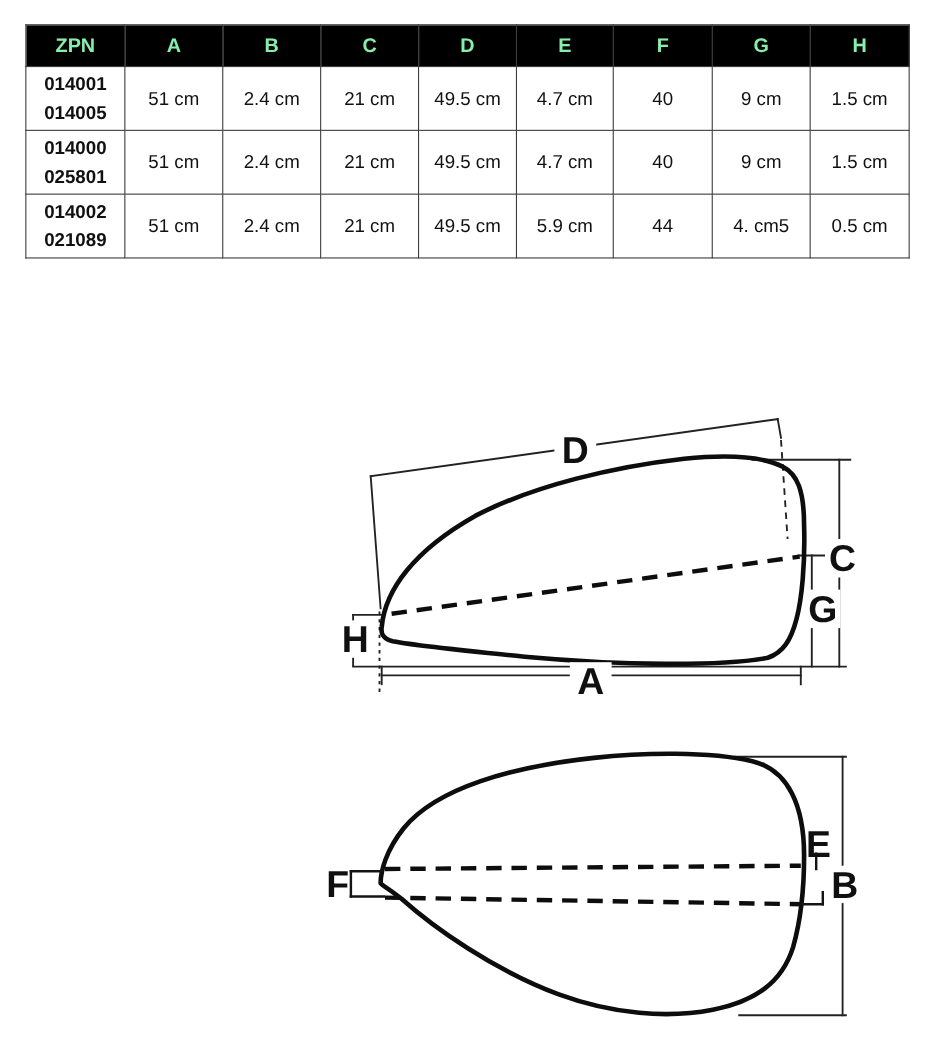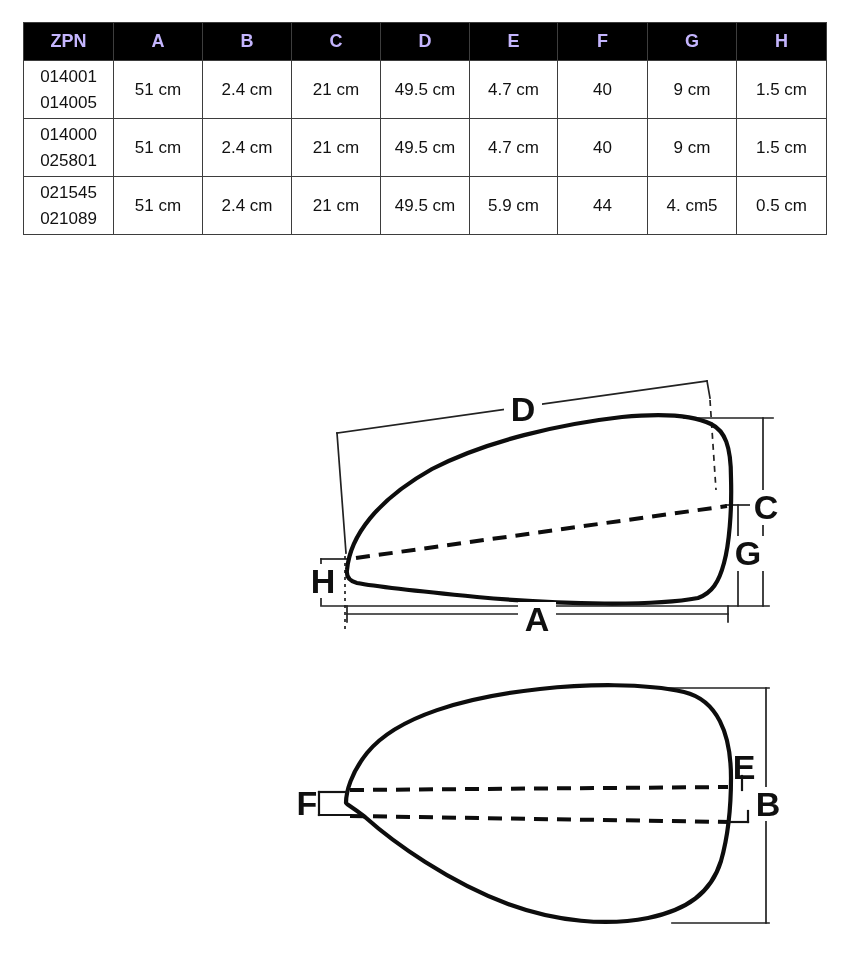--- a/index.html
+++ b/index.html
@@ -27,32 +27,32 @@
   }
   table.spec th, table.spec td {
     border: 1px solid #3d3d3d;
     text-align: center;
     vertical-align: middle;
     padding: 0;
     color: #111;
   }
   table.spec th {
     background: #000000;
-    color: #c4b5fd;
+    color: #86efac;
     font-size: 18px;
     font-weight: bold;
     height: 37px;
   }
   table.spec td {
     height: 57px;
     font-size: 17px;
     background: #ffffff;
   }
   table.spec td.zpn {
-    font-weight: normal;
+    font-weight: bold;
     line-height: 26px;
   }
 
   
   svg#drawing {
     position: absolute;
     left: 0;
     top: 0;
     width: 846px;
     height: 960px;
@@ -158,21 +158,21 @@
         <td>2.4 cm</td>
         <td>21 cm</td>
         <td>49.5 cm</td>
         <td>4.7 cm</td>
         <td>40</td>
         <td>9 cm</td>
         <td>1.5 cm</td>
       </tr>
       <tr>
         <td class="zpn">
-          <div>021545</div>
+          <div>014002</div>
           <div>021089</div>
         </td>
         <td>51 cm</td>
         <td>2.4 cm</td>
         <td>21 cm</td>
         <td>49.5 cm</td>
         <td>5.9 cm</td>
         <td>44</td>
         <td>4. cm5</td>
         <td>0.5 cm</td>

